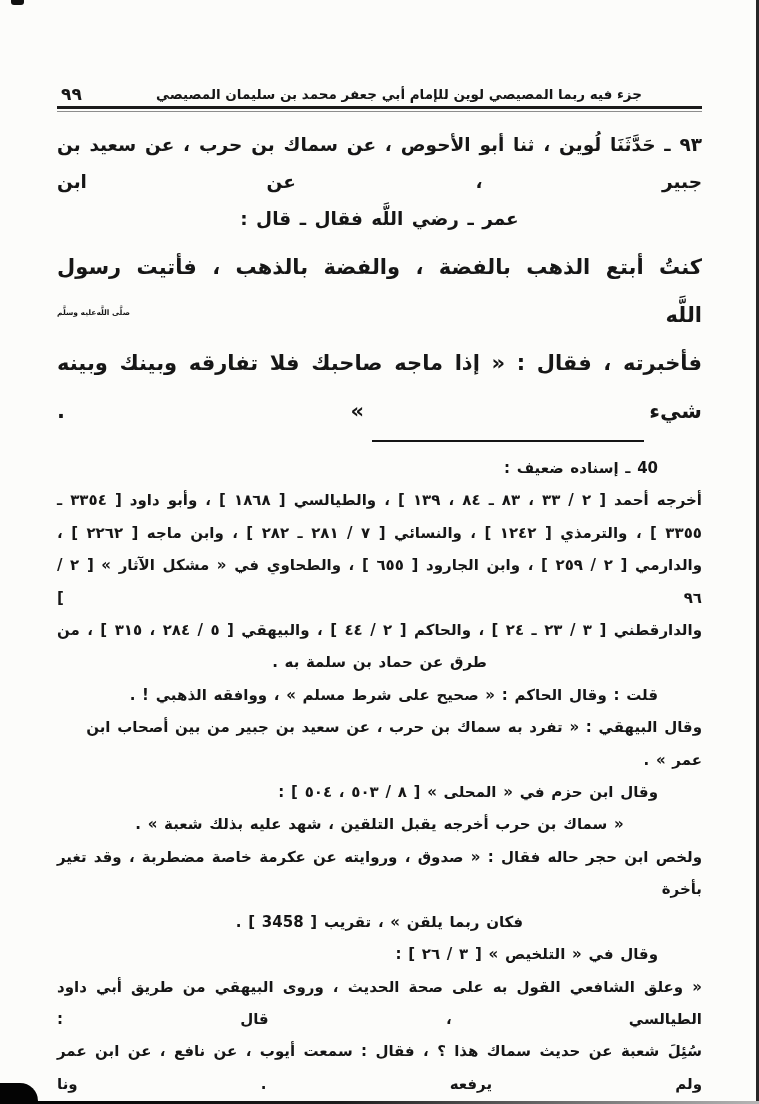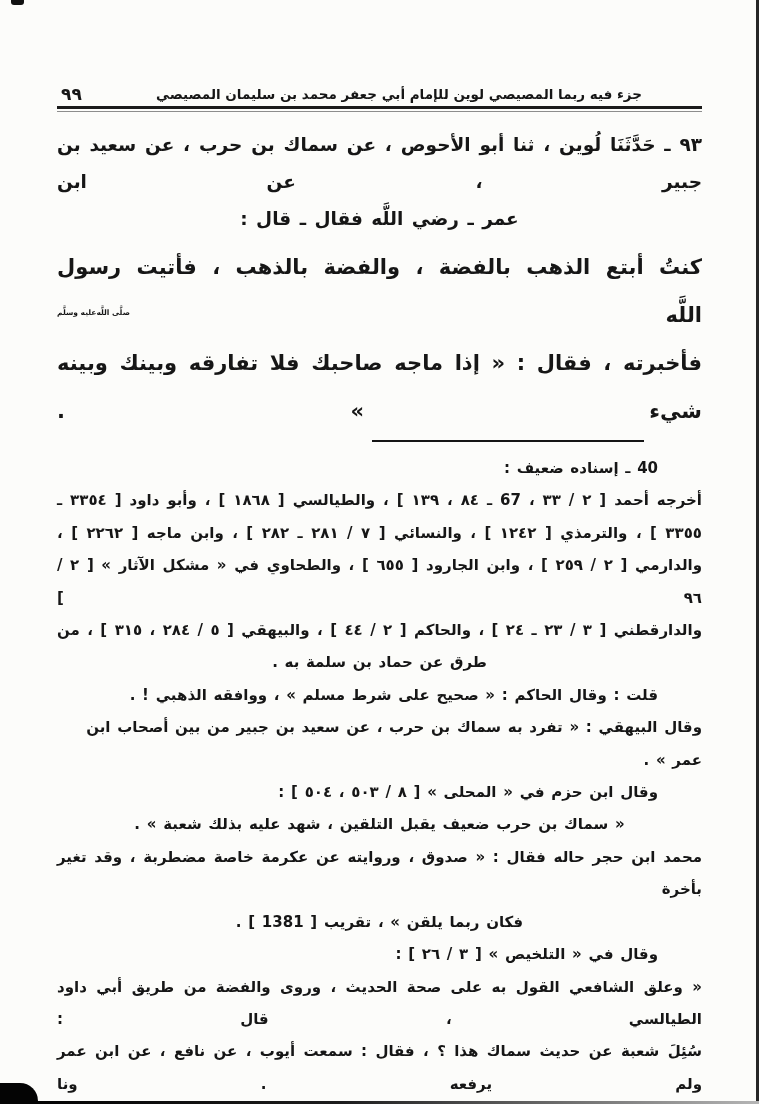--- a/index.html
+++ b/index.html
@@ -93,31 +93,31 @@
           <span>عليه وسلَّم</span>
         </span>
       </div>
       <div class="m-line justify">فأخبرته ، فقال : « إذا ماجه صاحبك فلا تفارقه وبينك وبينه شيء » .</div>
     </section>
 
     <div class="divider"></div>
 
     <section class="commentary">
         <div class="line right indent">40 ـ إسناده ضعيف :</div>
-        <div class="line justify">أخرجه أحمد [ ٢ / ٣٣ ، 67 ـ ٨٤ ، ١٣٩ ] ، والطيالسي [ ١٨٦٨ ] ، وأبو داود [ ٣٣٥٤ ـ</div>
+        <div class="line justify">أخرجه أحمد [ ٢ / ٣٣ ، ٨٣ ـ ٨٤ ، ١٣٩ ] ، والطيالسي [ ١٨٦٨ ] ، وأبو داود [ ٣٣٥٤ ـ</div>
         <div class="line justify">٣٣٥٥ ] ، والترمذي [ ١٢٤٢ ] ، والنسائي [ ٧ / ٢٨١ ـ ٢٨٢ ] ، وابن ماجه [ ٢٢٦٢ ] ،</div>
         <div class="line justify">والدارمي [ ٢ / ٢٥٩ ] ، وابن الجارود [ ٦٥٥ ] ، والطحاوي في « مشكل الآثار » [ ٢ / ٩٦ ]</div>
         <div class="line justify">والدارقطني [ ٣ / ٢٣ ـ ٢٤ ] ، والحاكم [ ٢ / ٤٤ ] ، والبيهقي [ ٥ / ٢٨٤ ، ٣١٥ ] ، من</div>
         <div class="line center">طرق عن حماد بن سلمة به .</div>
         <div class="line right indent">قلت : وقال الحاكم : « صحيح على شرط مسلم » ، ووافقه الذهبي ! .</div>
         <div class="line right">وقال البيهقي : « تفرد به سماك بن حرب ، عن سعيد بن جبير من بين أصحاب ابن عمر » .</div>
         <div class="line right indent">وقال ابن حزم في « المحلى » [ ٨ / ٥٠٣ ، ٥٠٤ ] :</div>
-        <div class="line center">« سماك بن حرب ضعيف يقبل التلقين ، شهد عليه بذلك شعبة » .</div>
-        <div class="line justify">محمد ابن حجر حاله فقال : « صدوق ، وروايته عن عكرمة خاصة مضطربة ، وقد تغير بأخرة</div>
-        <div class="line center">فكان ربما يلقن » ، تقريب [ 1381 ] .</div>
+        <div class="line center">« سماك بن حرب أخرجه يقبل التلقين ، شهد عليه بذلك شعبة » .</div>
+        <div class="line justify">ولخص ابن حجر حاله فقال : « صدوق ، وروايته عن عكرمة خاصة مضطربة ، وقد تغير بأخرة</div>
+        <div class="line center">فكان ربما يلقن » ، تقريب [ 3458 ] .</div>
         <div class="line right indent">وقال في « التلخيص » [ ٣ / ٢٦ ] :</div>
-        <div class="line justify">« وعلق الشافعي القول به على صحة الحديث ، وروى والفضة من طريق أبي داود الطيالسي ، قال :</div>
+        <div class="line justify">« وعلق الشافعي القول به على صحة الحديث ، وروى البيهقي من طريق أبي داود الطيالسي ، قال :</div>
         <div class="line justify">سُئِلَ شعبة عن حديث سماك هذا ؟ ، فقال : سمعت أيوب ، عن نافع ، عن ابن عمر ولم يرفعه . ونا</div>
         <div class="line justify">قتادة ، عن سعيد بن المسيب ، عن ابن عمر ، ولم يرفعه ، ونا يحيى بن أبي إسحاق ، عن سالم ، عن</div>
       </section>
 
   </div>
 </div>
 
 </body></html>

